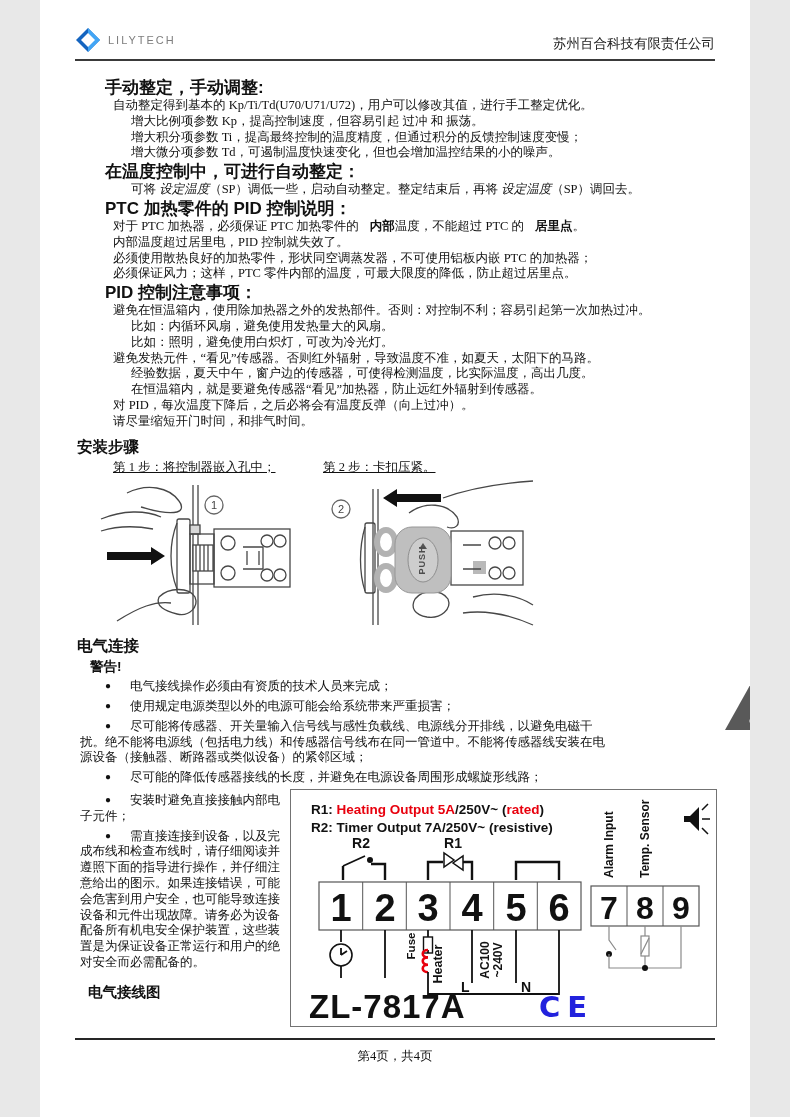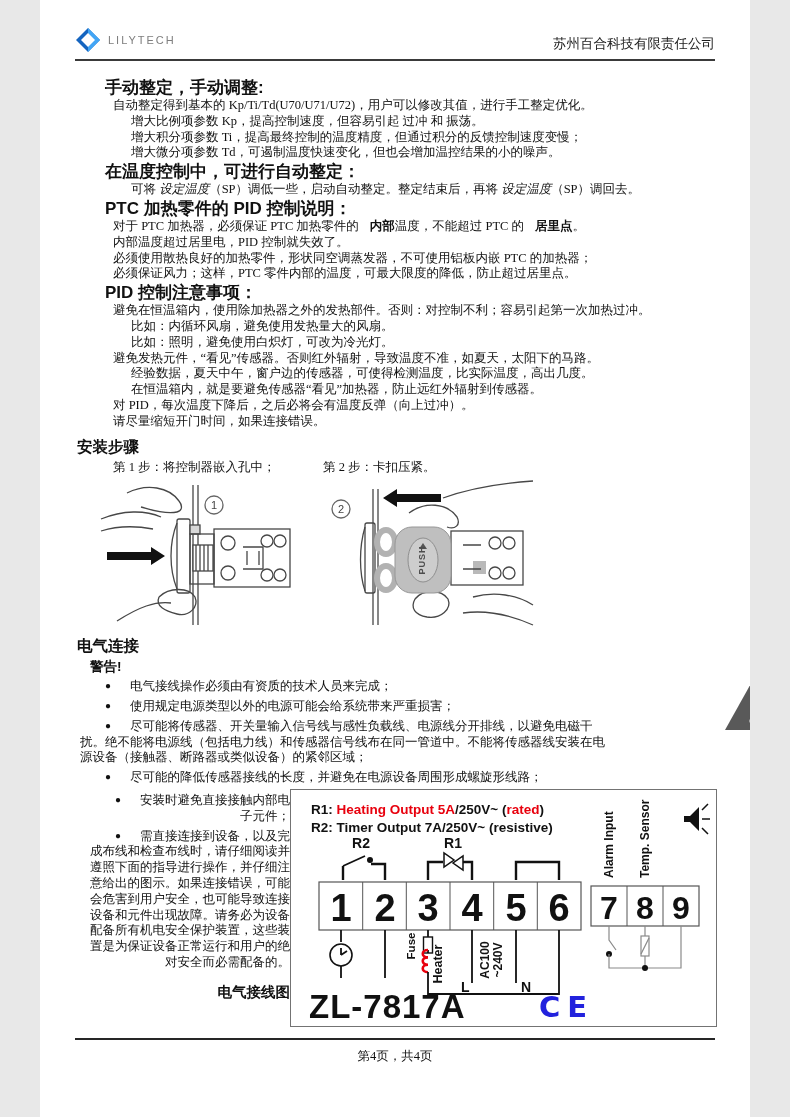--- a/index.html
+++ b/index.html
@@ -15,33 +15,33 @@
   
   .content { padding:16px 33px 0 65px; line-height:15.8px; }
   p { margin:0; }
   .h-sans { font-family:"Liberation Sans",sans-serif; font-weight:bold; font-size:17px; line-height:18px; margin:2px 0 1px 0; }
   .h-big  { font-family:"Liberation Sans",sans-serif; font-weight:bold; font-size:15.5px; line-height:21px; margin:6px 0 2px -28px; }
   .ind1 { padding-left:8px; }
   .ind2 { padding-left:26px; }
   .it { font-style:italic; }
   .b  { font-weight:bold;padding-left:11px; }
   
-  .steps { display:flex; margin-top:3px; }
+  .steps { display:flex; margin-top:3px;text-decoration:underline; }
   .steps .s1 { width:210px; padding-left:8px; }
   .figs { display:flex; gap:14px; margin:4px 0 0 -8px; }
   .lineart { stroke:#474747; fill:none; stroke-width:1.3; }
   
   .warnblock { margin-left:-25px; }
   .warn-title { font-family:"Liberation Sans",sans-serif; font-weight:bold; font-size:13.5px; margin:3px 0 2px 10px; }
   .bullet { text-indent:25px; margin:3px 0; }
   .bullet .dot { font-size:10px; margin-right:19px; vertical-align:1px; }
   .b3 { margin-right:100px; }
   .tri { position:absolute; left:683px; top:676px; }
   .wrow { display:flex; margin-left:-25px; margin-top:3px; }
-  .wleft { width:290px;text-align:right; }
+  .wleft { width:290px; }
   .wiring-head { font-family:"Liberation Sans",sans-serif; font-weight:bold; font-size:14.5px; margin-top:14px;padding-left:8px; }
   .wbox { margin-left:auto; width:427px; height:238px; border:1px solid #737373; box-sizing:border-box; background:#fff; }
   
   .wt  { font-family:"Liberation Sans",sans-serif; font-weight:bold; fill:#111; }
   .red { fill:#e8000d; }
   .wire  { stroke:#111; stroke-width:1.8; fill:none; }
   .wire2 { stroke:#111; stroke-width:2.4; fill:none; }
   .gwire { stroke:#8a8a8a; stroke-width:1.2; fill:none; }
   .cell  { stroke:#555; stroke-width:1.2; fill:#fff; }
   
@@ -84,21 +84,21 @@
     <p class="ind1">必须保证风力；这样，PTC 零件内部的温度，可最大限度的降低，防止超过居里点。</p>
 
     <p class="h-sans">PID 控制注意事项：</p>
     <p class="ind1">避免在恒温箱内，使用除加热器之外的发热部件。否则：对控制不利；容易引起第一次加热过冲。</p>
     <p class="ind2">比如：内循环风扇，避免使用发热量大的风扇。</p>
     <p class="ind2">比如：照明，避免使用白炽灯，可改为冷光灯。</p>
     <p class="ind1">避免发热元件，“看见”传感器。否则红外辐射，导致温度不准，如夏天，太阳下的马路。</p>
     <p class="ind2">经验数据，夏天中午，窗户边的传感器，可使得检测温度，比实际温度，高出几度。</p>
     <p class="ind2">在恒温箱内，就是要避免传感器“看见”加热器，防止远红外辐射到传感器。</p>
     <p class="ind1">对 PID，每次温度下降后，之后必将会有温度反弹（向上过冲）。</p>
-    <p class="ind1">请尽量缩短开门时间，如果连接错误。</p>
+    <p class="ind1">请尽量缩短开门时间，和排气时间。</p>
 
     <p class="h-big">安装步骤</p>
     <div class="steps">
       <span class="s1">第 1 步：将控制器嵌入孔中；</span>
       <span>第 2 步：卡扣压紧。</span>
     </div>
 
     <div class="figs">
 
       <svg width="212" height="150" viewBox="0 0 212 150">

